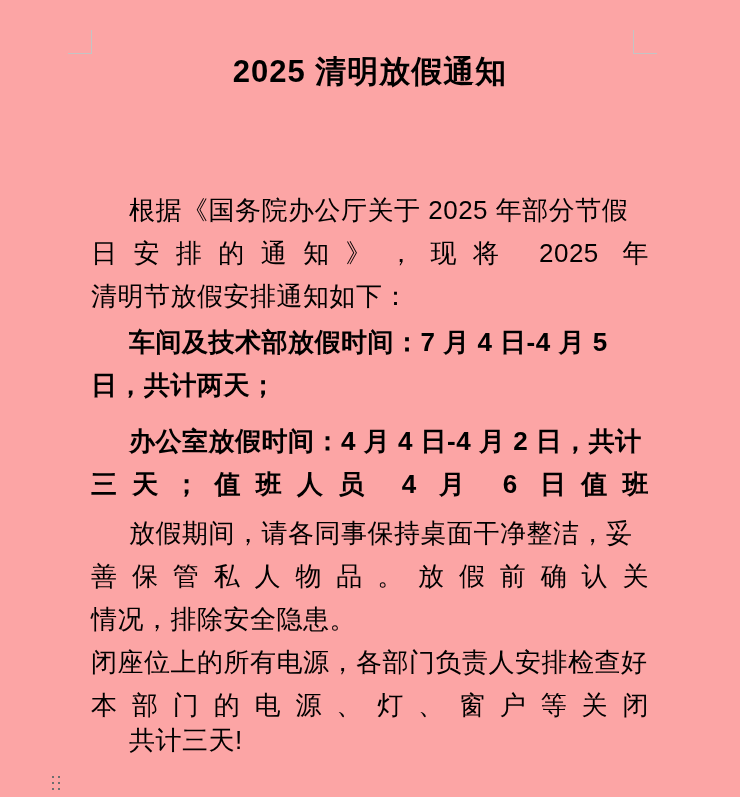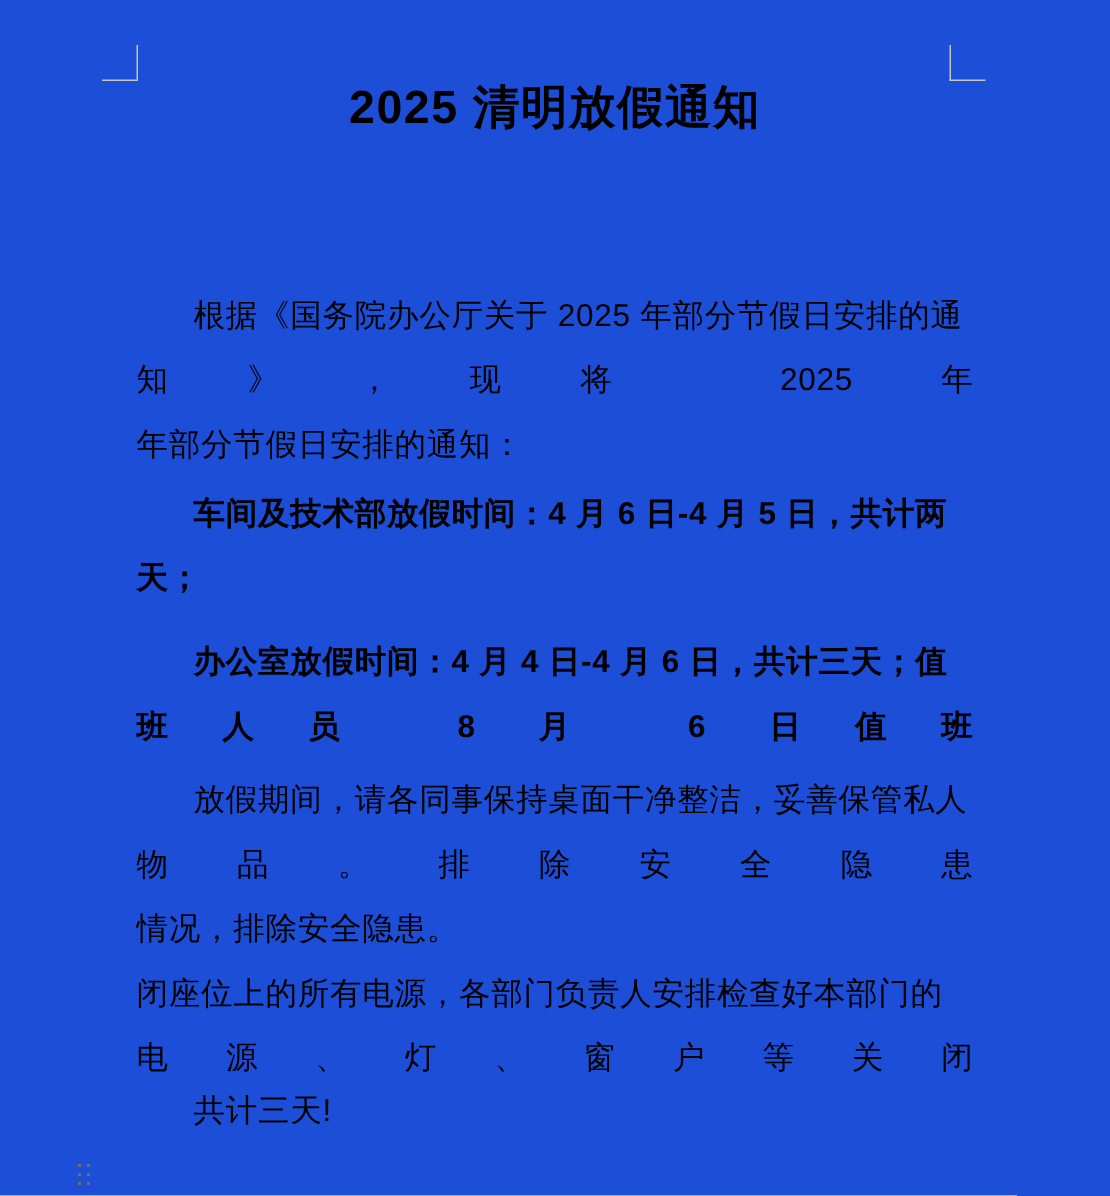--- a/index.html
+++ b/index.html
@@ -1,41 +1,41 @@
 <!DOCTYPE html>
 <html><head>
 <meta charset="utf-8">
 <style>
   html, body { margin: 0; padding: 0; background: #ffffff; }
   .page {
     position: relative;
     width: 740px;
     height: 797px;
-    background: #1d4ed8;
+    background: #fca5a5;
     overflow: hidden;
     font-family: "Liberation Sans", sans-serif;
     color: #000000;
   }
   
   .crop-mark { position: absolute; width: 23px; height: 23px; top: 30px; }
   .crop-left  { left: 68px;  border-right: 1px solid #c4c4c4; border-bottom: 1px solid #c4c4c4; }
   .crop-right { left: 633px; border-left: 1px solid #c4c4c4;  border-bottom: 1px solid #c4c4c4; }
 
   .title {
     margin: 0;
     padding-top: 52px;
     font-size: 31px;
     line-height: 40px;
     font-weight: bold;
     text-align: center;
     letter-spacing: 1px;
   }
   .bodytext {
     margin: 0 91px;
-    font-size: 21px;
+    font-size: 26px;
     line-height: 43px;
     letter-spacing: 0.5px;
   }
   .para { margin: 0; }
   .p1 { margin-top: 97px; }
   .p2 { margin-top: 3px;  font-weight: bold; }
   .p3 { margin-top: 13px; font-weight: bold; }
   .p4 { margin-top: 6px; }
   .p5 { margin-top: -8px; }
   .line { display: block; white-space: nowrap; }
@@ -64,33 +64,33 @@
 
   <div class="crop-mark crop-left"></div>
   <div class="crop-mark crop-right"></div>
 
   <h1 class="title">2025 清明放假通知</h1>
 
   <div class="bodytext">
 
     <p class="para p1">
       <span class="line ind fill">根据《国务院办公厅关于 2025 年部分节假日安排的通知》，现将 2025 年</span>
-      <span class="line wrap">年部分节假日安排的通知：</span>
+      <span class="line wrap">清明节放假安排通知如下：</span>
     </p>
 
     <p class="para p2">
-      <span class="line ind wrap">车间及技术部放假时间：4 月 6 日-4 月 5 日，共计两天；</span>
+      <span class="line ind wrap">车间及技术部放假时间：7 月 4 日-4 月 5 日，共计两天；</span>
     </p>
 
     <p class="para p3">
-      <span class="line ind fill">办公室放假时间：4 月 4 日-4 月 6 日，共计三天；值班人员 8 月 6 日值班</span>
+      <span class="line ind fill">办公室放假时间：4 月 4 日-4 月 2 日，共计三天；值班人员 4 月 6 日值班</span>
     </p>
 
     <p class="para p4">
-      <span class="line ind fill">放假期间，请各同事保持桌面干净整洁，妥善保管私人物品。排除安全隐患</span>
+      <span class="line ind fill">放假期间，请各同事保持桌面干净整洁，妥善保管私人物品。放假前确认关</span>
       <span class="line wrap">情况，排除安全隐患。</span>
       <span class="line fill">闭座位上的所有电源，各部门负责人安排检查好本部门的电源、灯、窗户等关闭</span>
     </p>
 
     <p class="para p5">
       <span class="line ind wrap">共计三天!</span>
     </p>
 
   </div>
 

